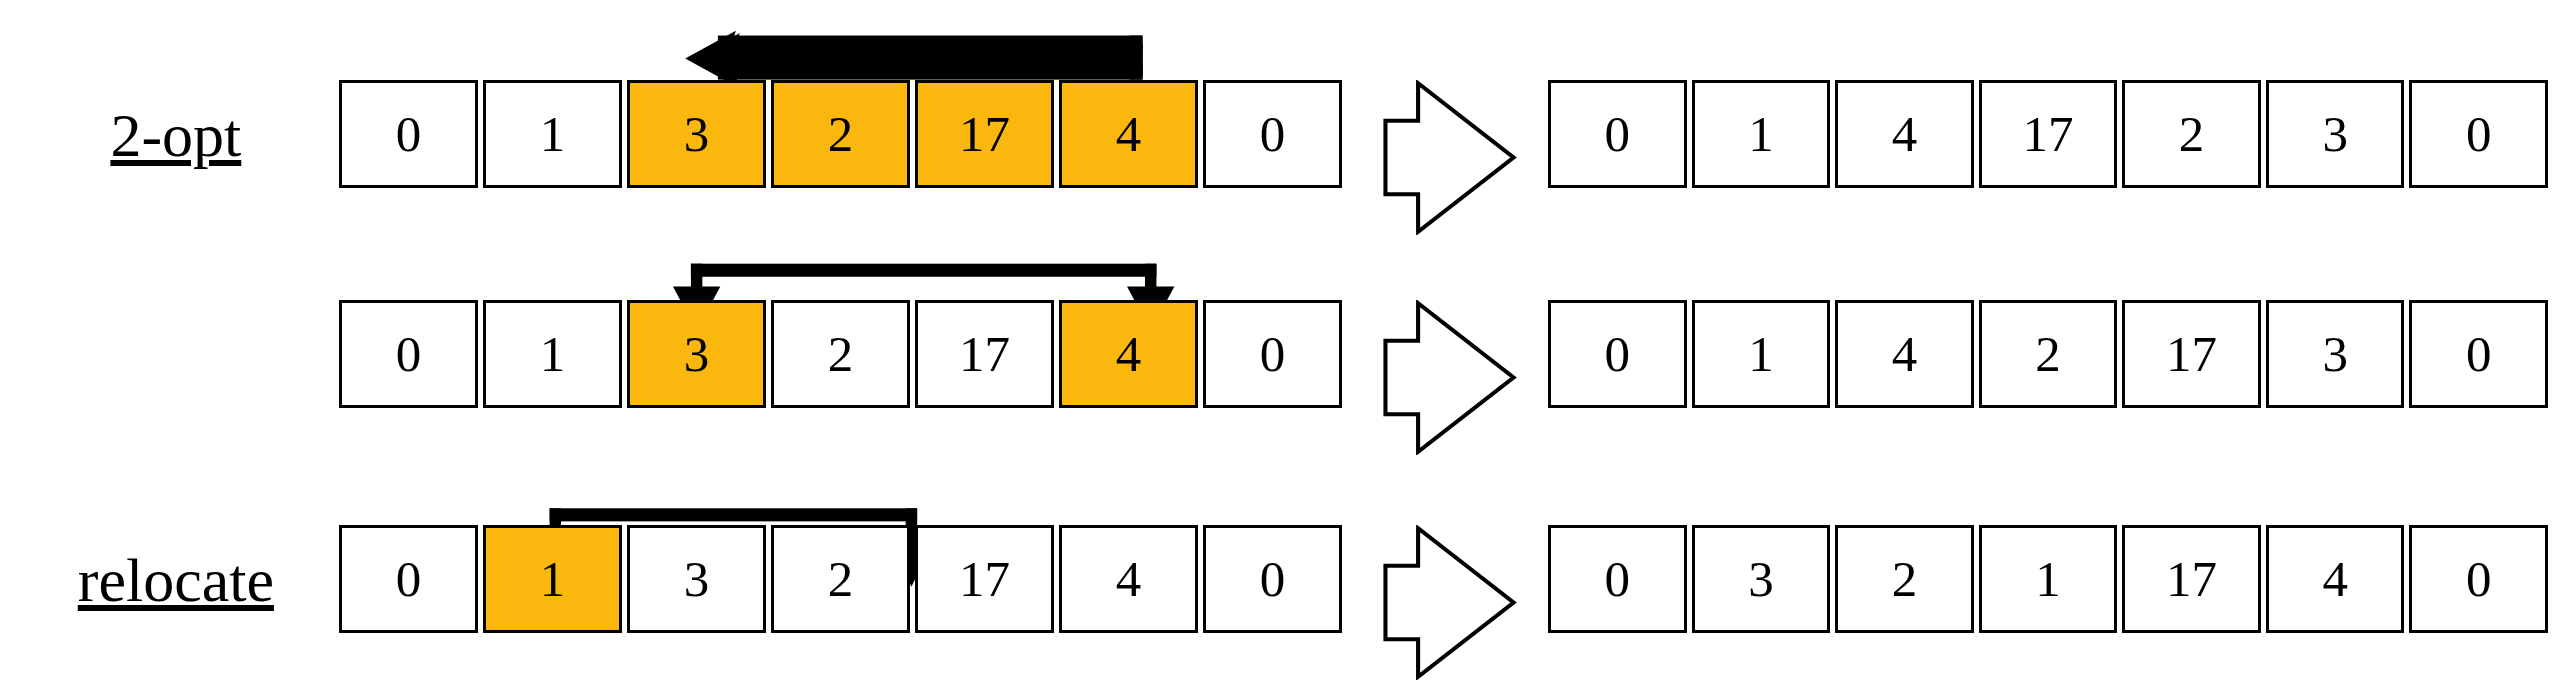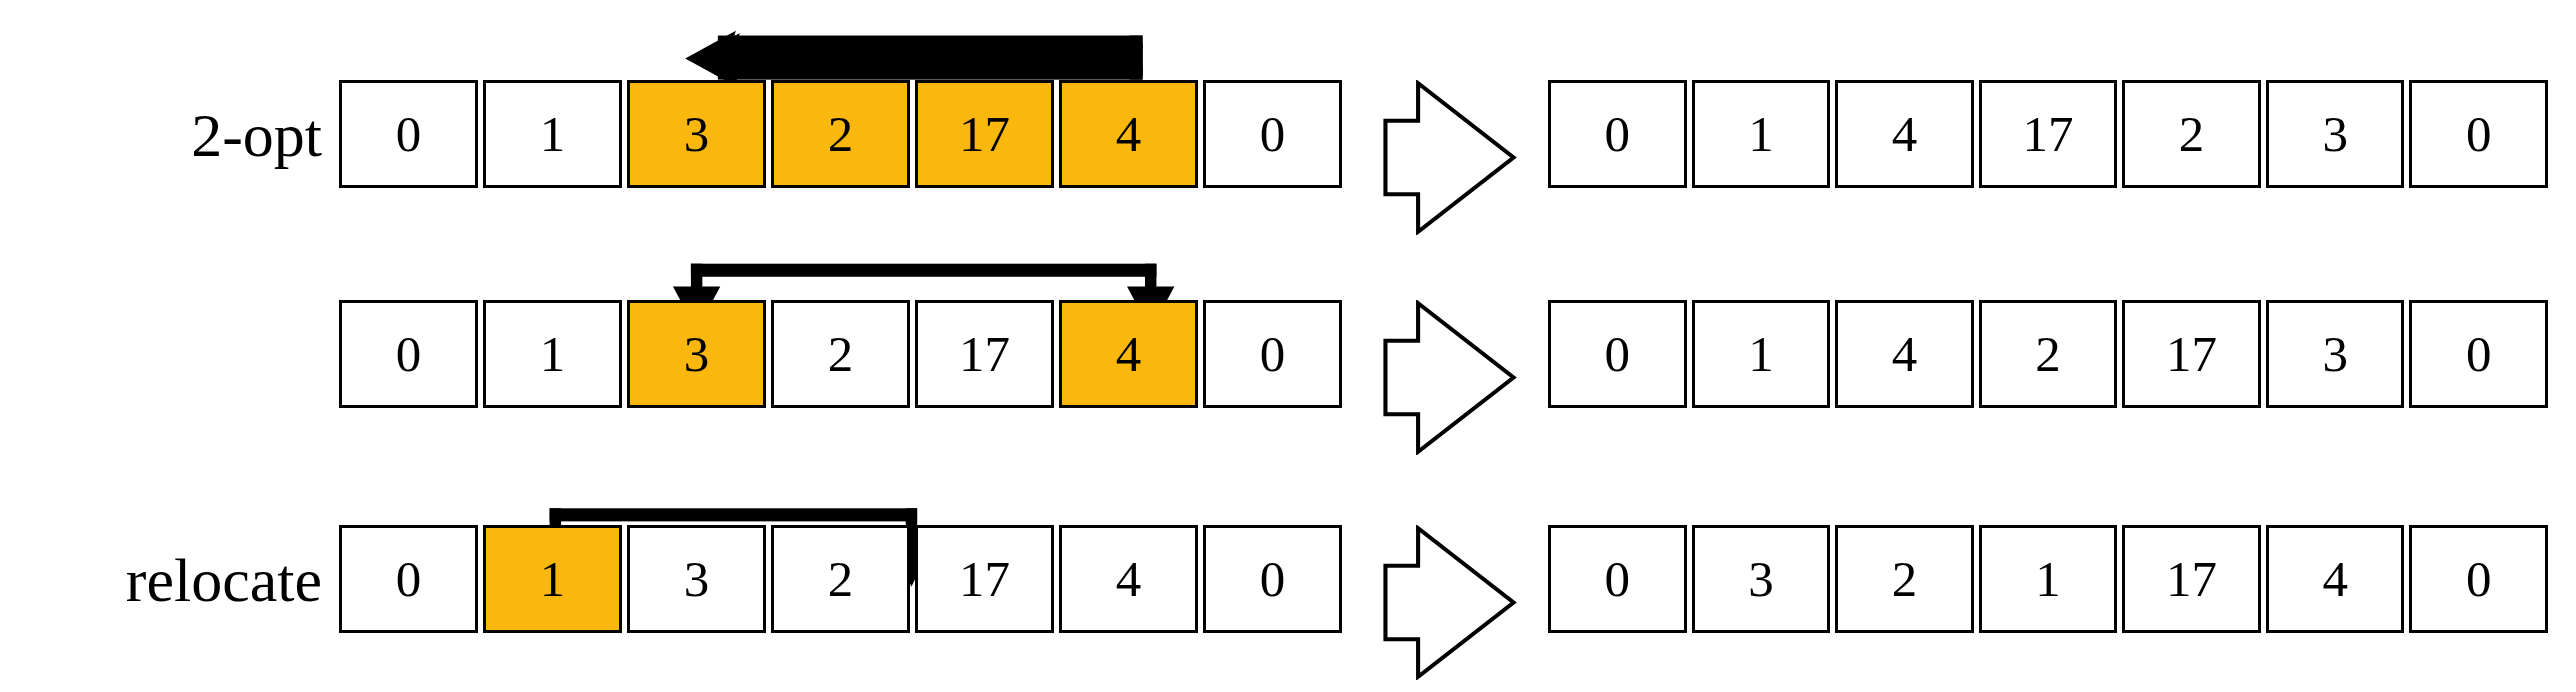--- a/index.html
+++ b/index.html
@@ -13,31 +13,32 @@
 
   
   .row{position:absolute;left:0;width:2576px;height:196px;}
   #row-0{top:29px;}
   #row-1{top:249px;}
   #row-2{top:474px;}
 
   
   .op-label{
     position:absolute;
-    left:3px;
+    left:9px;
     width:319px;
     height:114px;
     line-height:114px;
     top:49px;
-    text-align:right;
+    text-align:center;
     padding-left:14.7px;
     box-sizing:border-box;
     font-size:62px;
     color:#000;
     white-space:nowrap;
+    text-decoration:underline;
   }
 
   
   .seq{
     position:absolute;
     top:51px;
     height:108px;
     display:flex;
   }
   .seq.left{left:339px;width:1003px;}

